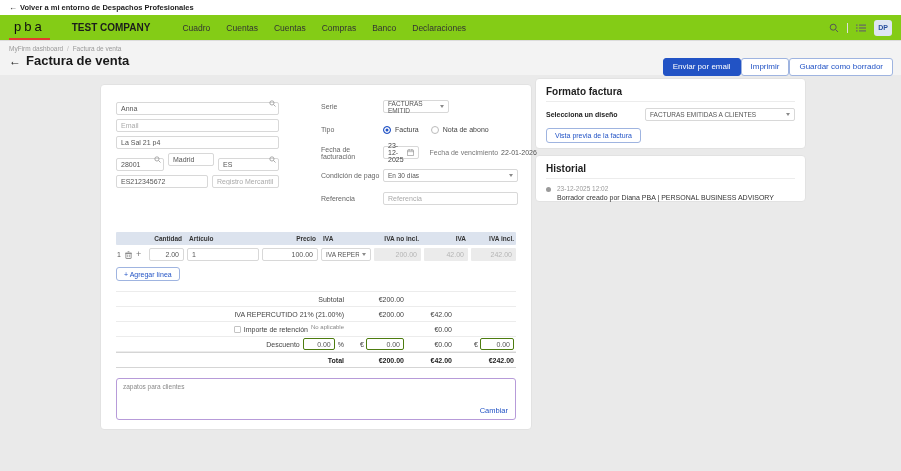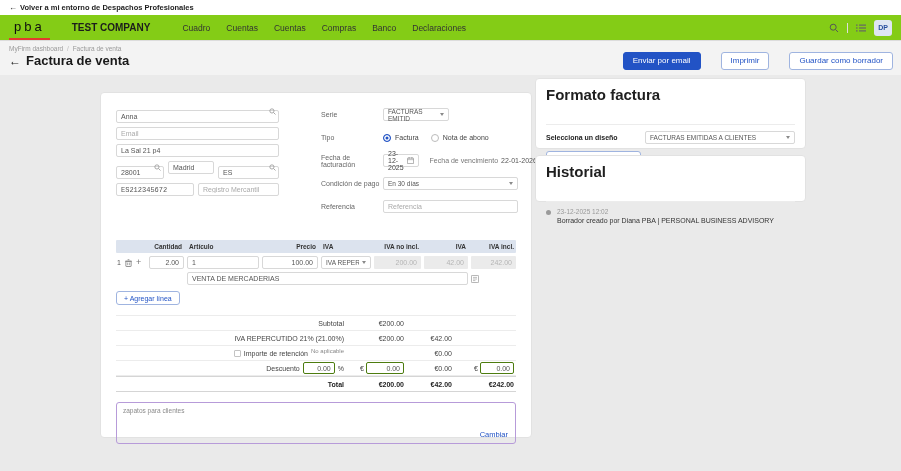--- a/index.html
+++ b/index.html
@@ -17,32 +17,32 @@
   .nav-right{margin-left:auto;display:flex;align-items:center;gap:8px;padding-right:9px;}
   .vdiv{width:1px;height:10px;background:#ddd;}
   .avatar{width:18px;height:16px;background:#dfe6f2;color:#274e9e;font-size:7px;font-weight:bold;display:flex;align-items:center;justify-content:center;border-radius:3px;}
 
   
   .headerbar{background:#f3f3f3;height:34px;position:relative;padding:4px 9px 0;}
   .breadcrumb{font-size:6.5px;color:#999;}
   .breadcrumb .sep{margin:0 2px;color:#bbb;}
   .title-row{display:flex;align-items:center;gap:5px;margin-top:1px;font-size:13px;font-weight:bold;color:#191919;}
   .title-row .arrow{font-weight:normal;font-size:12px;}
-  .header-actions{position:absolute;right:8px;top:11px;display:flex;gap:20px;}
+  .header-actions{position:absolute;right:8px;top:17px;display:flex;gap:0;}
   .btn{font-family:inherit;font-size:8px;padding:3px 9px;border-radius:3px;line-height:1.2;cursor:pointer;}
   .btn-primary{background:#2253c5;color:#fff;border:1px solid #2253c5;}
   .btn-outline{background:#fff;color:#2253c5;border:1px solid #9fb4e0;}
 
   
   .content{position:relative;height:396px;}
   .card{position:absolute;background:#fff;border:1px solid #e2e2e2;border-radius:4px;}
-  .main-card{left:100px;top:17px;width:432px;height:346px;padding:12px 15px;}
+  .main-card{left:100px;top:9px;width:432px;height:346px;padding:12px 15px;}
   .format-card{left:535px;top:3px;width:271px;height:71px;padding:7px 10px;}
   .history-card{left:535px;top:80px;width:271px;height:47px;padding:7px 10px;}
-  .card-title{font-size:15px;font-weight:bold;color:#1f1f1f;padding-bottom:21px;border-bottom:1px solid #ececec;margin-bottom:6px;}
+  .card-title{font-size:10px;font-weight:bold;color:#1f1f1f;padding-bottom:4px;border-bottom:1px solid #ececec;margin-bottom:6px;}
 
   
   .form-grid{display:flex;}
   .col-left{width:163px;flex-shrink:0;}
   .frow{display:flex;gap:4px;margin-bottom:4px;}
   .inp{height:13px;border:1px solid #d8d8d8;border-radius:2px;font-size:7px;padding:0 4px;color:#555;font-family:inherit;width:100%;min-width:0;background:#fff;}
   .inp::placeholder{color:#aaa;}
   .iwrap{position:relative;min-width:0;}
   .iwrap .sicon{position:absolute;right:3px;top:3px;}
   .iwrap .inp{padding-right:12px;}
@@ -201,21 +201,21 @@
             <input class="inp" value="ES" style="">
             <span class="sicon">
                 <svg width="7" height="7" viewBox="0 0 10 10">
                   <circle cx="4.2" cy="4.2" r="3" fill="none" stroke="#999" stroke-width="1.2"></circle>
                   <line x1="6.6" y1="6.6" x2="9.3" y2="9.3" stroke="#999" stroke-width="1.2"></line>
                 </svg>
               </span>
           </span>
         </div>
         <div class="frow">
-          <input class="inp" style="width: 78px; font-family: Liberation Mono, monospace;" value="ES212345672">
+          <input class="inp" style="width: 92px;" value="ES212345672">
           <input class="inp w-full" placeholder="Registro Mercantil" style="">
         </div>
       </div>
 
       <div class="col-mid">
         <div class="mrow">
           <span class="mlabel">Serie</span>
           <div class="selbox" style="width:66px">
             <span>FACTURAS EMITID</span>
               <span class="chev"></span>
@@ -290,33 +290,20 @@
         <input class="inp ta-r" value="100.00" style="">
         <div class="selbox">
           <span style="overflow:hidden;white-space:nowrap;">IVA REPERCUT</span>
             <span class="chev"></span>
         </div>
         <div class="greycell">200.00</div>
         <div class="greycell">42.00</div>
         <div class="greycell">242.00</div>
       </div>
 
-      <div class="tgrid desc-row">
-        <span></span>
-          <span></span>
-        <input class="inp desc-input" value="VENTA DE MERCADERIAS" style="">
-        <span class="note-ico-cell">
-            <svg width="8" height="8" viewBox="0 0 10 10">
-              <rect x="0.5" y="0.5" width="9" height="9" rx="1" fill="none" stroke="#999" stroke-width="1"></rect>
-              <line x1="2.5" y1="3" x2="7.5" y2="3" stroke="#999" stroke-width="0.8"></line>
-              <line x1="2.5" y1="5" x2="7.5" y2="5" stroke="#999" stroke-width="0.8"></line>
-              <line x1="2.5" y1="7" x2="5.5" y2="7" stroke="#999" stroke-width="0.8"></line>
-            </svg>
-          </span>
-      </div>
 
       <span class="addline">+ Agregar línea</span>
     </div>
 
     <div class="totals">
       <div class="trow">
         <div class="lbl-zone">
             <span>Subtotal</span>
           </div>
         <span class="tc1">€200.00</span>

